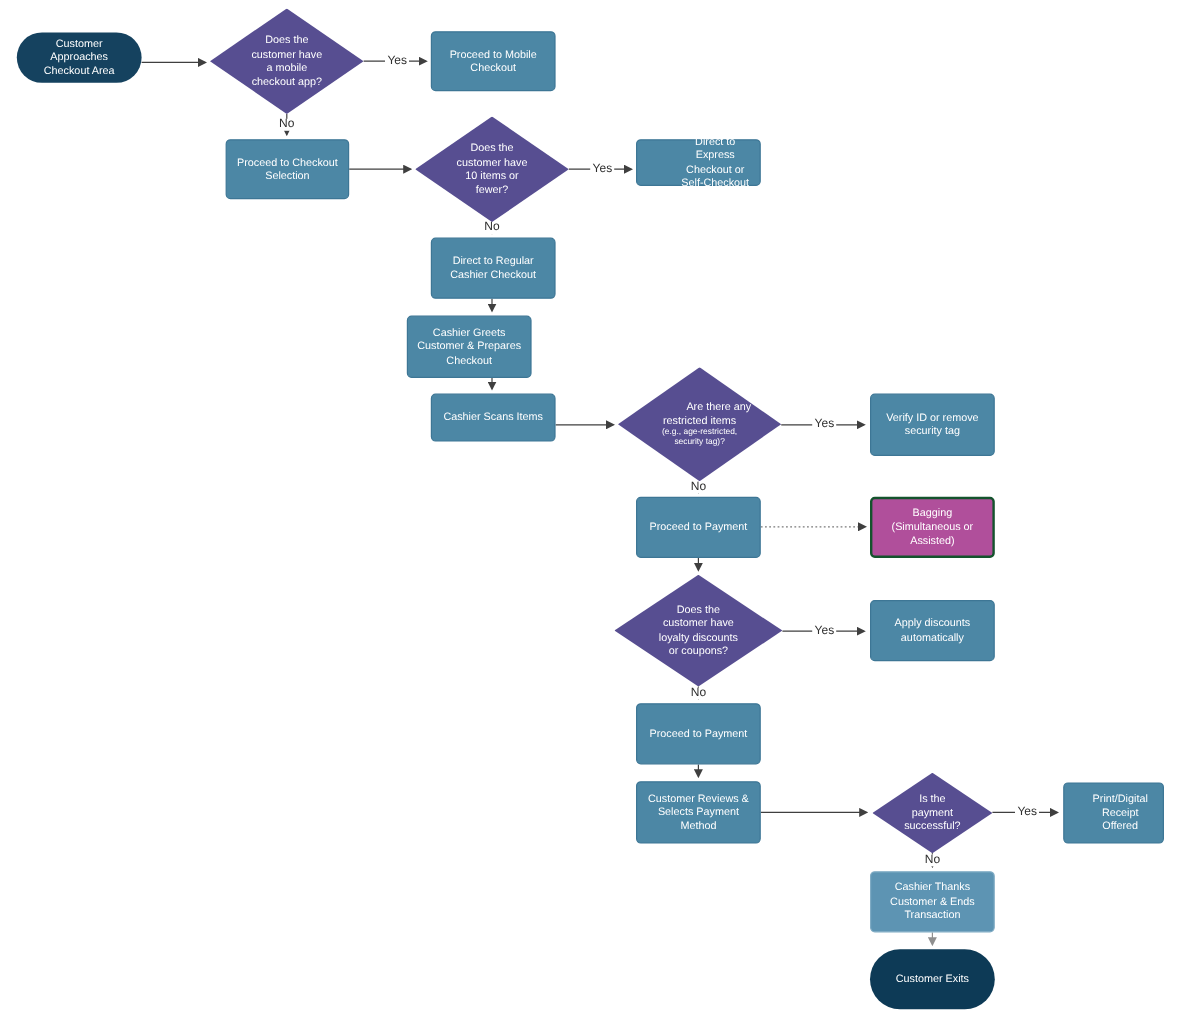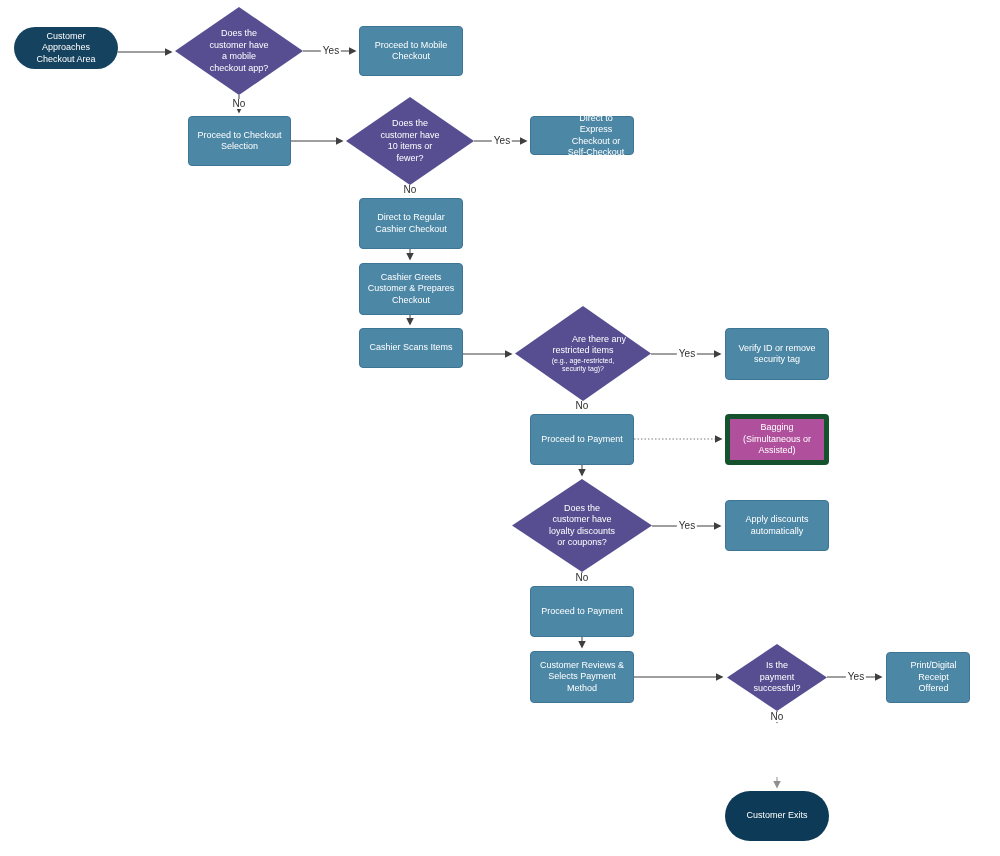--- a/index.html
+++ b/index.html
@@ -27,21 +27,21 @@
     background: #4c87a5;
     border: 1px solid #3d7695;
     border-radius: 4px;
   }
   .process-light {
     background: #5d94b3;
     border: 1px solid #7fabc4;
   }
   .accent {
     background: #b04f9b;
-    border: 5px solid #14532d;
+    border: 2px solid #14532d;
     border-radius: 4px;
   }
   .terminal {
     background: #15425f;
     border-radius: 25px;
   }
   .terminal-end { background: #0d3a56; }
   .decision {
     background: #574e91;
     clip-path: polygon(50% 0, 100% 50%, 50% 100%, 0 50%);
@@ -130,21 +130,21 @@
     <span class="node-label">Direct to Express
 Checkout or
 Self-Checkout</span>
   </div>
 
   <div class="node process" style="left:359px; top:198px; width:104px; height:51px;">
     <span class="node-label">Direct to Regular
 Cashier Checkout</span>
   </div>
 
-  <div class="node process" style="left:359px; top:263px; width:104px; height:52px;">
+  <div class="node process" style="left:339px; top:263px; width:104px; height:52px;">
     <span class="node-label">Cashier Greets
 Customer &amp; Prepares
 Checkout</span>
   </div>
 
   <div class="node process" style="left:359px; top:328px; width:104px; height:40px;">
     <span class="node-label">Cashier Scans Items</span>
   </div>
 
   <div class="node decision" style="left:515px; top:306px; width:136px; height:95px;">
@@ -194,20 +194,25 @@
     <span class="node-label" style="padding:0 10px;">Is the
 payment
 successful?</span>
   </div>
 
   <div class="node process" style="left:886px; top:652px; width:84px; height:51px;padding-left:11px;">
     <span class="node-label">Print/Digital Receipt
 Offered</span>
   </div>
 
+  <div class="node process process-light" style="left:725px; top:726px; width:104px; height:51px;">
+    <span class="node-label">Cashier Thanks
+Customer &amp; Ends
+Transaction</span>
+  </div>
 
   <div class="node terminal terminal-end" style="left:725px; top:791px; width:104px; height:50px;">
     <span class="node-label">Customer Exits</span>
   </div>
 
   <span class="edge-label" style="left:331px; top:51px;">Yes</span>
   <span class="edge-label" style="left:239px; top:104px;">No</span>
   <span class="edge-label" style="left:502px; top:141px;">Yes</span>
   <span class="edge-label" style="left:410px; top:190px;">No</span>
   <span class="edge-label" style="left:687px; top:354px;">Yes</span>

